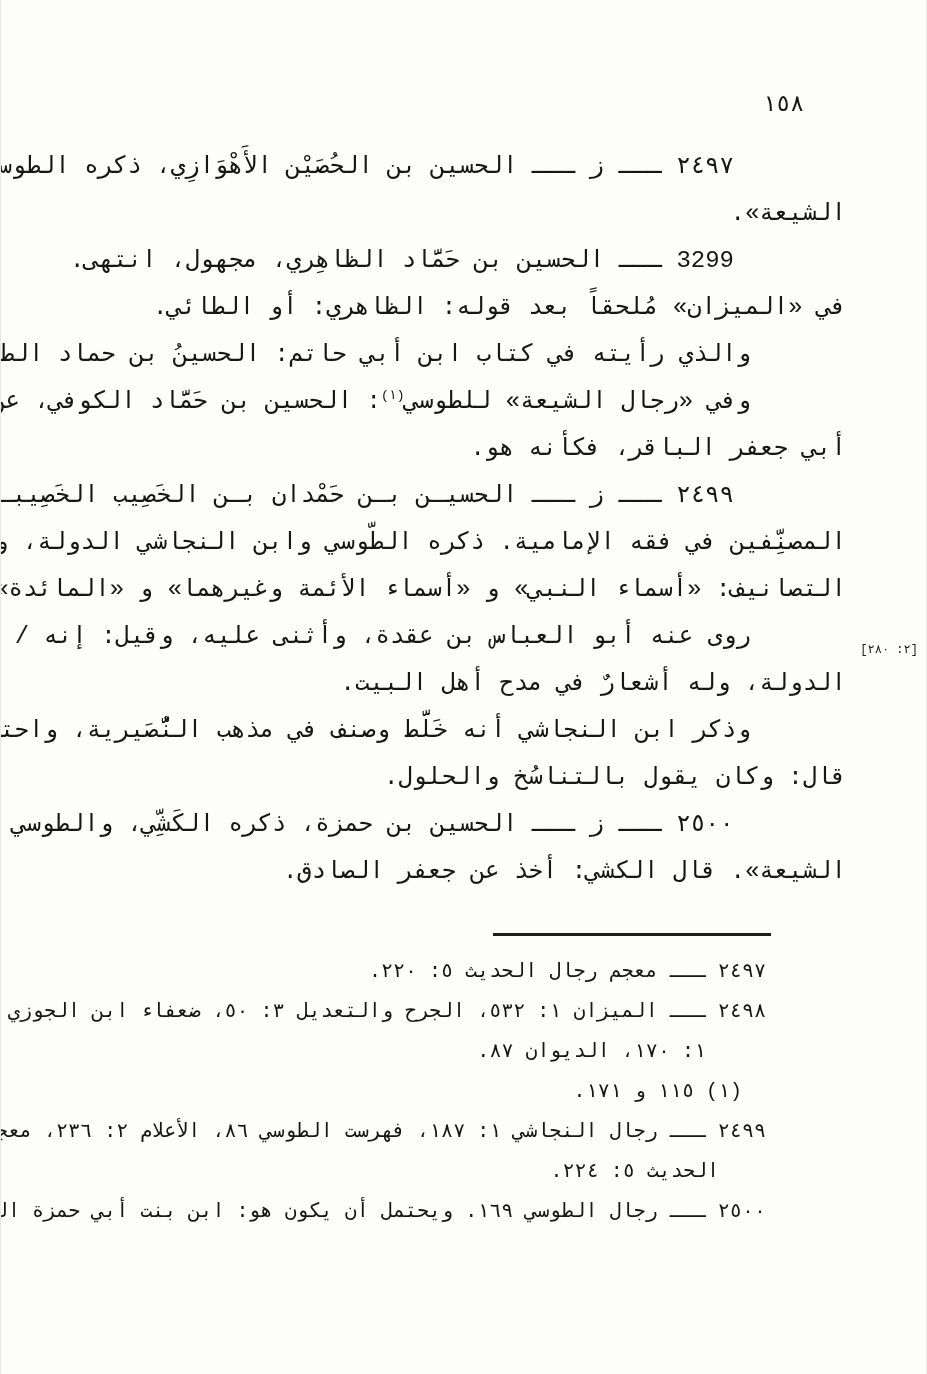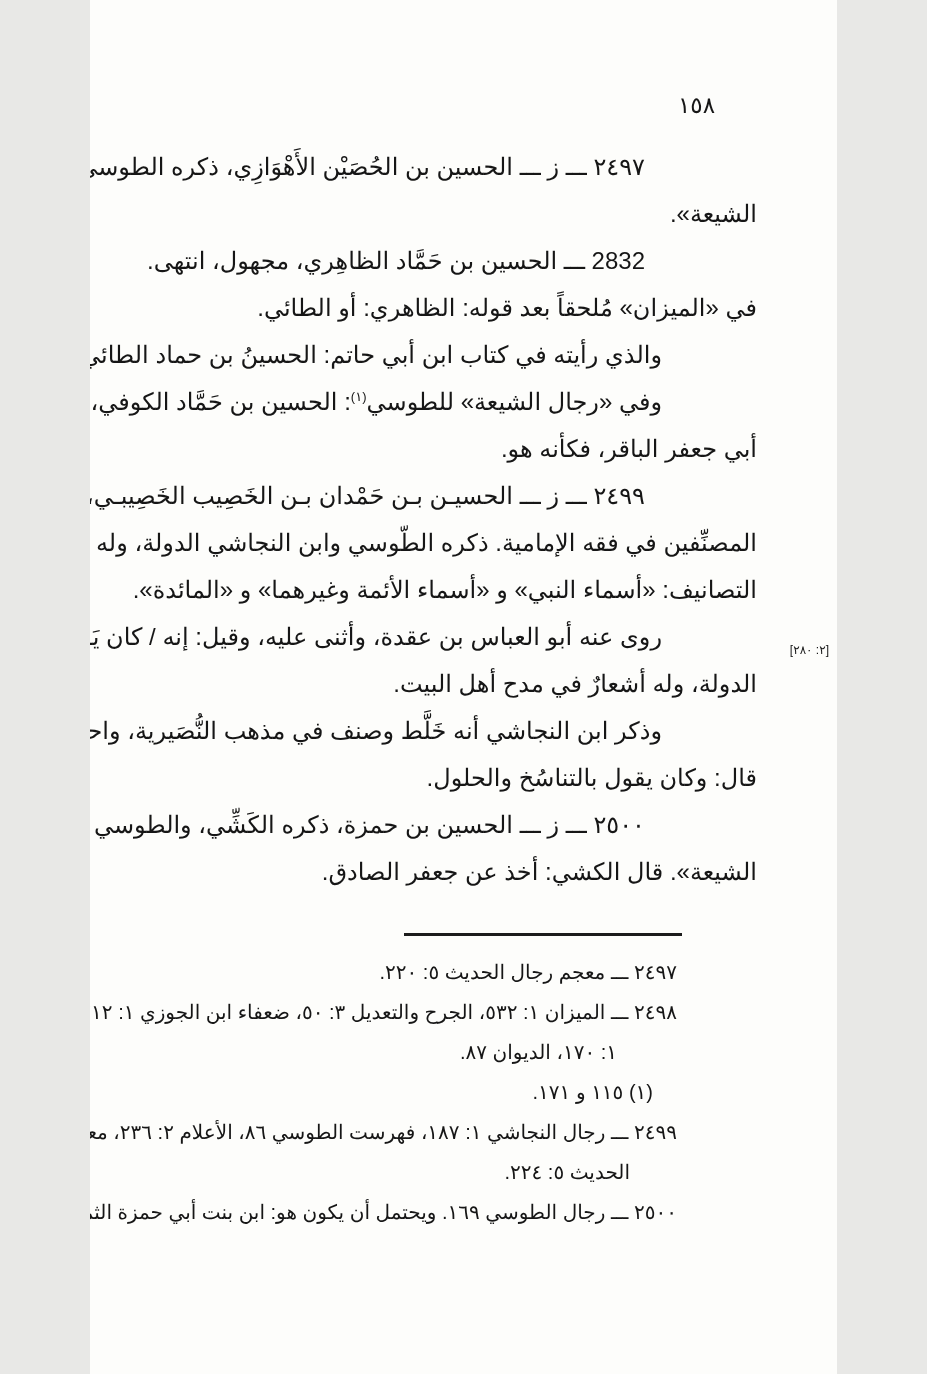--- a/index.html
+++ b/index.html
@@ -1,22 +1,22 @@
 <!DOCTYPE html>
 <html lang="ar" dir="rtl"><head>
 <meta charset="utf-8">
 <style>
   html,body{margin:0;padding:0;background:#e8e8e6;}
   .page{
     position:relative;
-    width:747px;height:1374px;
+    width:925px;height:1374px;
     margin:0 auto;
     background:#fdfdfb;
     direction:rtl;
-    font-family:Liberation Sans, sans-serif;
+    font-family:Liberation Mono, monospace;
     color:#161616;
     overflow:hidden;
   }
   .page-number{
     position:absolute;top:90px;right:122px;
     font-size:23px;line-height:30px;
   }
   .body-text{
     position:absolute;top:143px;right:80px;left:58px;
   }
@@ -61,21 +61,21 @@
 
 <div class="page">
 
   <div class="page-number">١٥٨</div>
 
   <div class="margin-note">[٢: ٢٨٠]</div>
 
   <div class="body-text">
     <div class="line stretch ind-entry">٢٤٩٧ ـــ ز ـــ الحسين بن الحُصَيْن الأَهْوَازِي، ذكره الطوسي في «رجال</div>
     <div class="line start">الشيعة».</div>
-    <div class="line start ind-entry">2832 ـــ الحسين بن حَمَّاد الظاهِري، مجهول، انتهى.</div>
+    <div class="line start ind-entry">3299 ـــ الحسين بن حَمَّاد الظاهِري، مجهول، انتهى.</div>
     <div class="line start">في «الميزان» مُلحقاً بعد قوله: الظاهري: أو الطائي.</div>
     <div class="line stretch ind-par">والذي رأيته في كتاب ابن أبي حاتم: الحسينُ بن حماد الطائي، ثم رأيت</div>
     <div class="line stretch ind-par"><span>وفي «رجال الشيعة» للطوسي</span><sup class="fnref">(١)</sup><span>: الحسين بن حَمَّاد الكوفي، عن</span></div>
     <div class="line start">أبي جعفر الباقر، فكأنه هو.</div>
     <div class="line stretch ind-entry">٢٤٩٩ ـــ ز ـــ الحسيـن بـن حَمْدان بـن الخَصِيب الخَصِيبـي، أحـد</div>
     <div class="line stretch">المصنِّفين في فقه الإمامية. ذكره الطّوسي وابن النجاشي الدولة، وله من</div>
     <div class="line start">التصانيف: «أسماء النبي» و «أسماء الأئمة وغيرهما» و «المائدة».</div>
     <div class="line stretch ind-par">روى عنه أبو العباس بن عقدة، وأثنى عليه، وقيل: إنه / كان يَؤُم بسيف</div>
     <div class="line start">الدولة، وله أشعارٌ في مدح أهل البيت.</div>
     <div class="line stretch ind-par">وذكر ابن النجاشي أنه خَلَّط وصنف في مذهب النُّصَيرية، واحتجّ لهم.</div>

